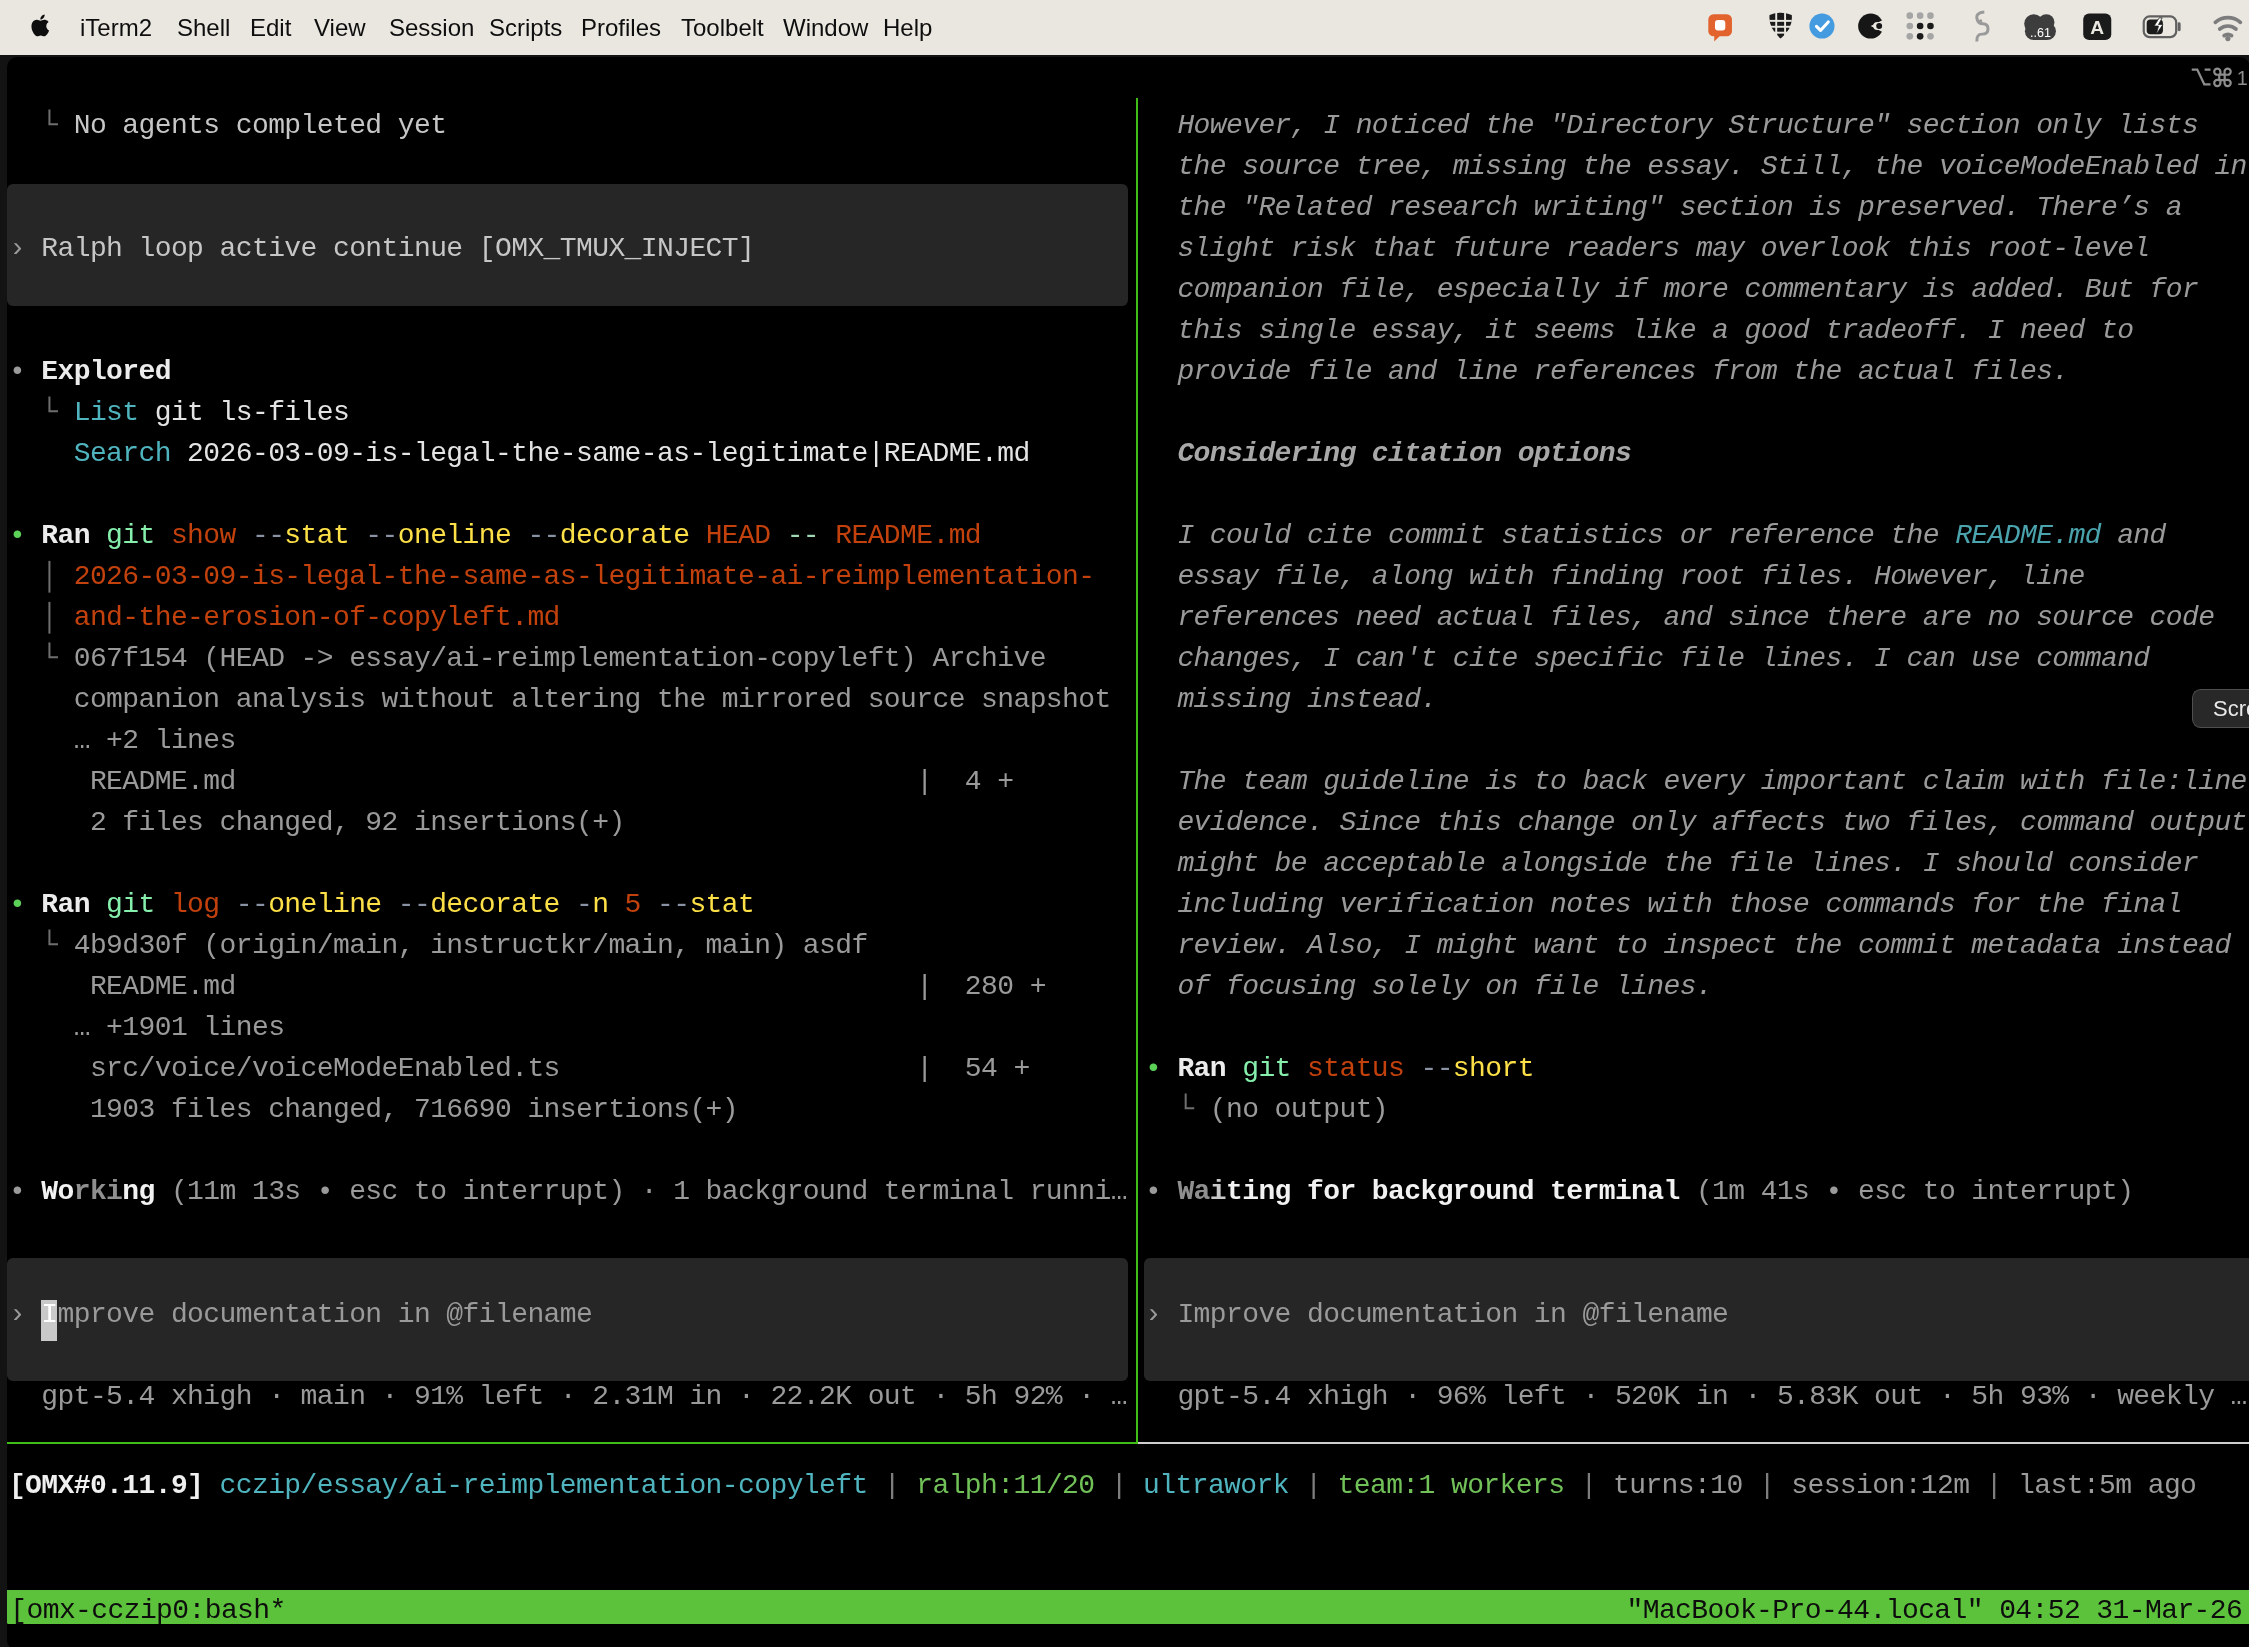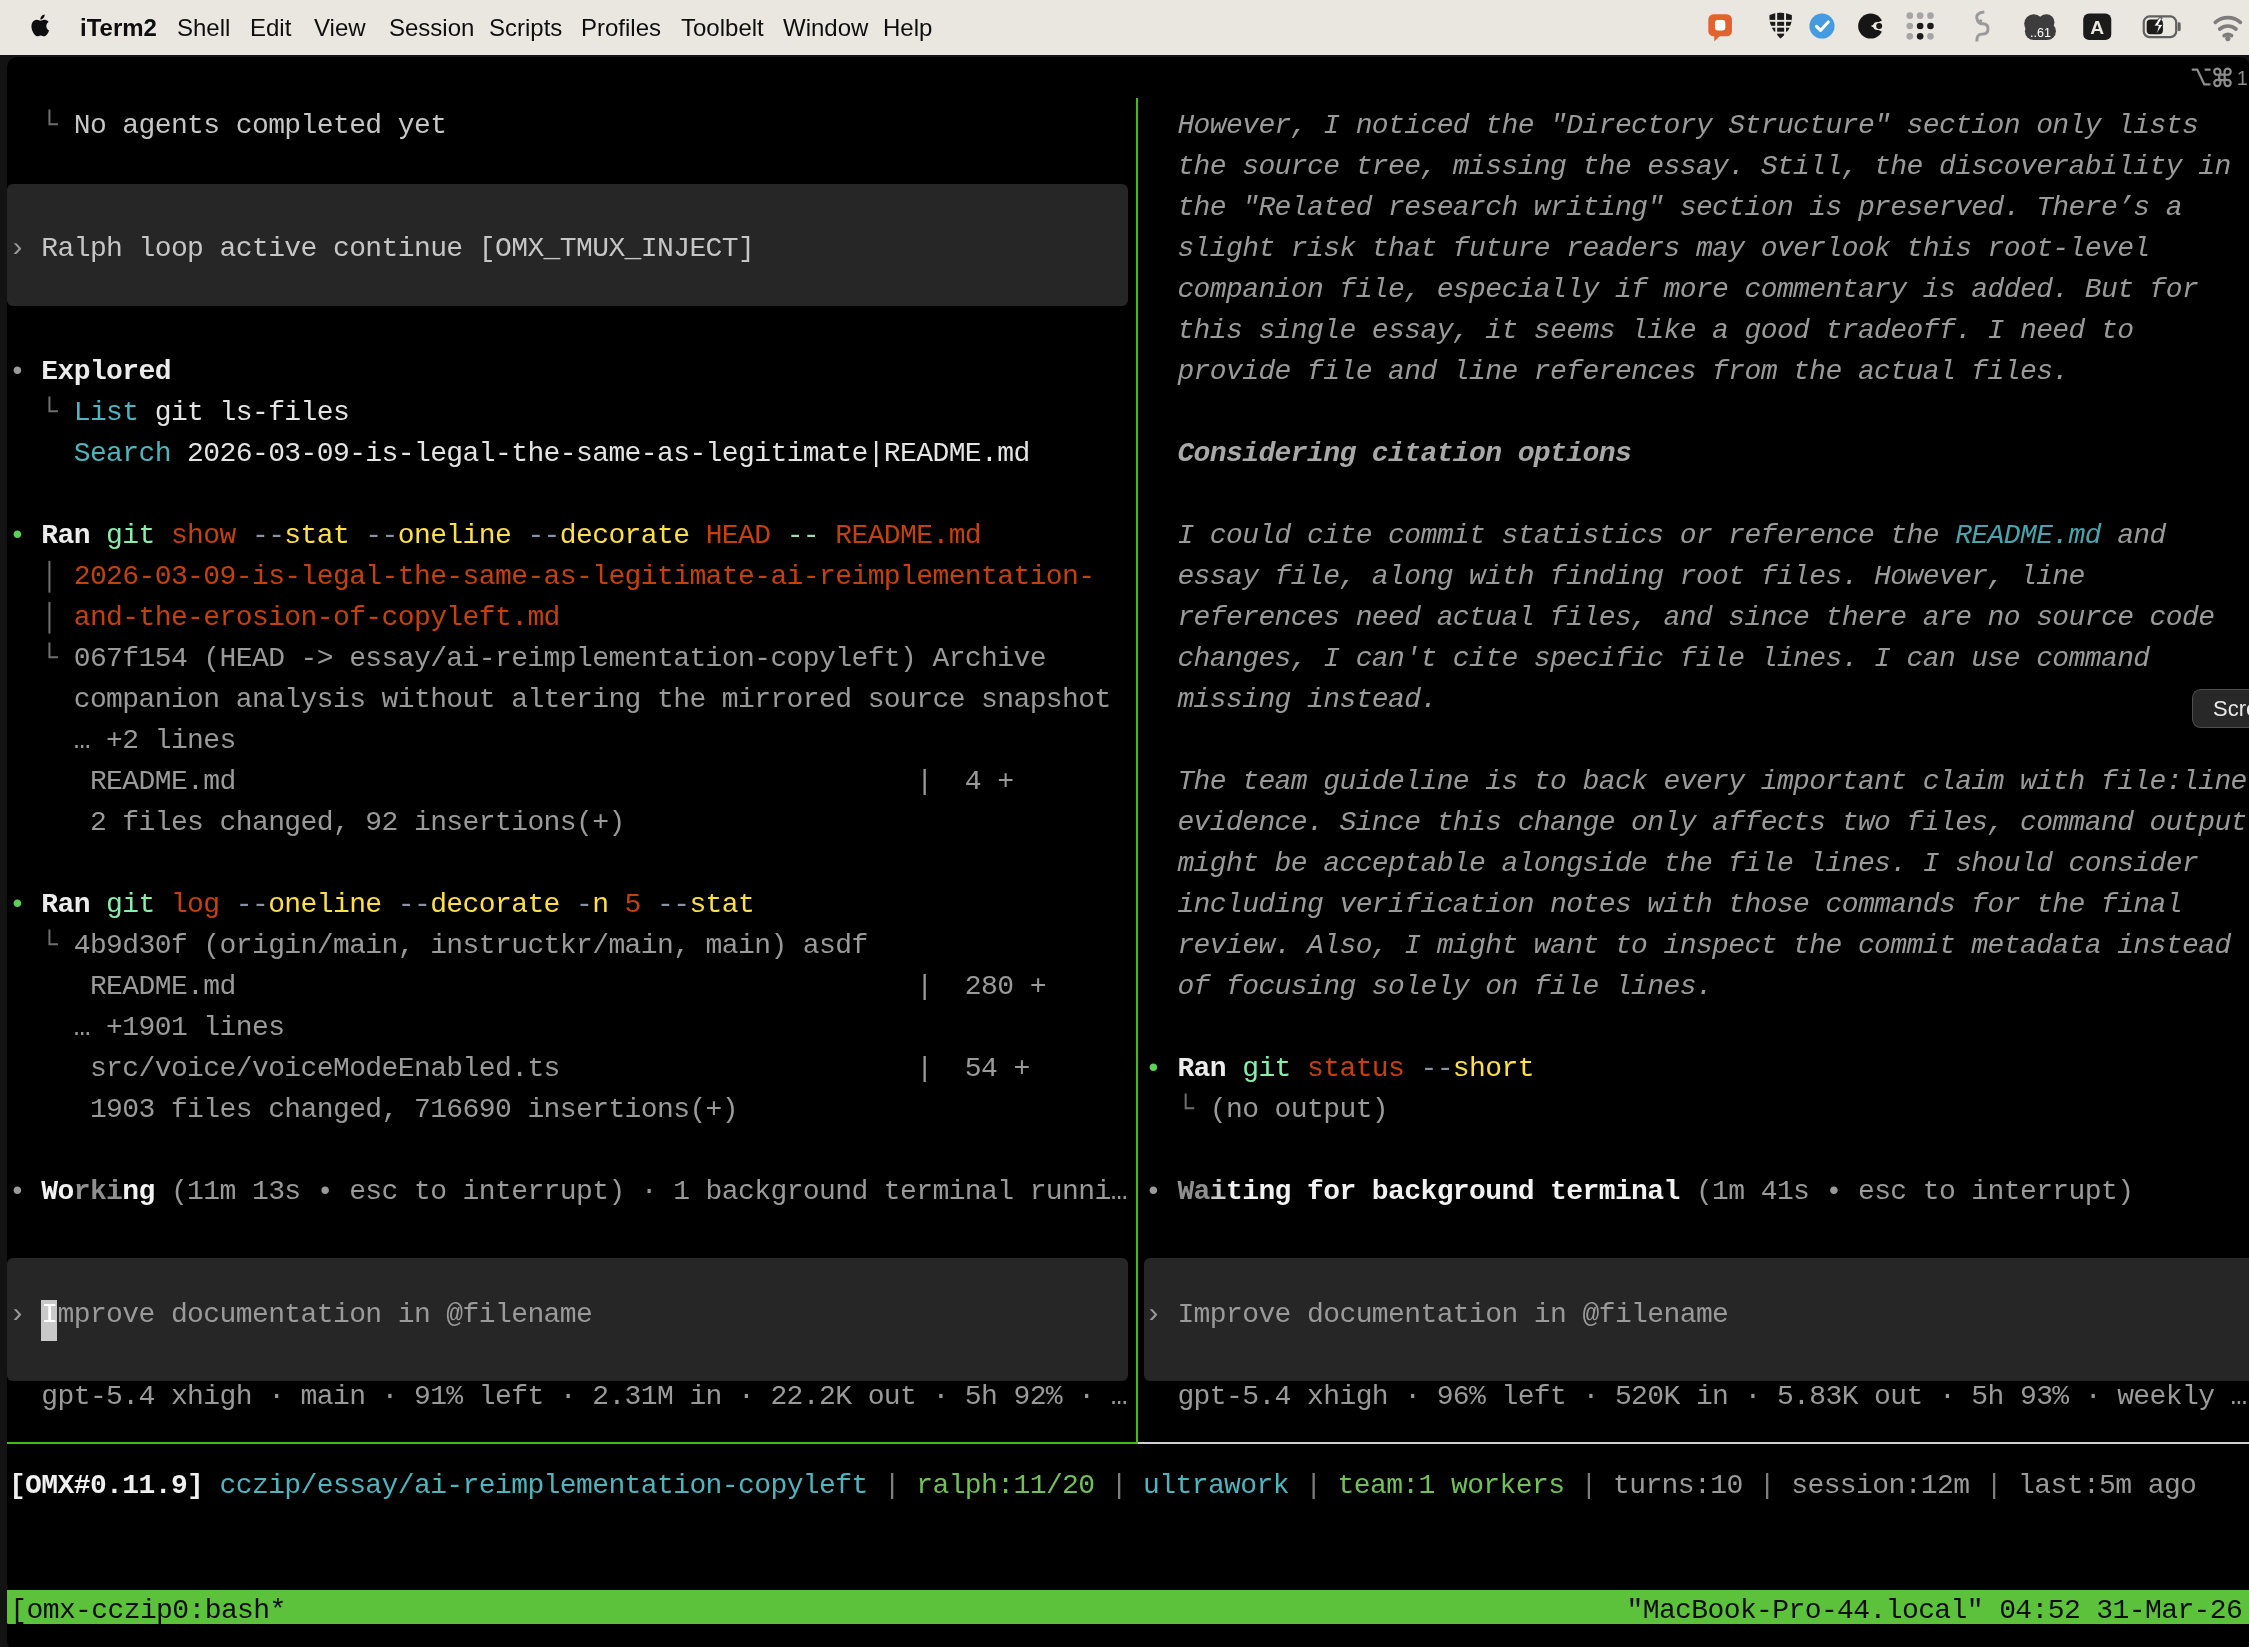--- a/index.html
+++ b/index.html
@@ -1,19 +1,19 @@
 <!DOCTYPE html>
 <html style="font-size:11.8px"><head><meta charset="utf-8"><style>
 * { margin:0; padding:0; box-sizing:border-box; }
 html,body { width:2250px; height:1648px; background:#131313; overflow:hidden; position:relative; }
 .mono, pre { font-family:"Liberation Mono",monospace; font-size:28px; line-height:41px; letter-spacing:-0.6px; }
 pre b, pre span { letter-spacing:-0.6px; }
 .menubar { position:absolute; left:0; top:0; width:2250px; height:55px; background:#eae7e0; }
 .mi { position:absolute; top:0; line-height:55px; font-family:"Liberation Sans",sans-serif; font-size:24px; color:#0e0e0e; }
-.mi.b { font-weight:bold; }
+.mi.b { font-weight:normal; }
 .window { position:absolute; left:6.6px; top:57px; width:2243px; height:1593px; background:#000; border-radius:10.3px; overflow:hidden; }
 .titlebar { position:absolute; left:0; top:0; width:100%; height:41px; background:#3a3a3a; border-bottom:0.7px solid #252525; }
 .tl { position:absolute; top:12px; width:16.7px; height:16.7px; border-radius:50%; }
 .title { position:absolute; left:0; right:0; top:0; text-align:center; line-height:41px; font-family:"Liberation Sans",sans-serif; font-size:20.7px; font-weight:bold; color:#b9b9b9; }
 .box { position:absolute; background:#262626; border-radius:5.9px; }
 pre.pane { position:absolute; top:105px; }
 .w { color:#e4e4e4; } .wb { color:#ececec; } .g { color:#9a9a9a; } .dg { color:#6e6e6e; }
 .lg { color:#c6c6c6; } .cy { color:#4fb4be; } .cyi { color:#4aa3ad; } .bl { color:#86efac; }
 .pk { color:#fde047; } .gn { color:#9fd8b4; } .fd { color:#8993a5; } .gb { color:#5bd157; } .sub { color:#c2410c;text-align:center; }
 .grn { color:#71c158; } .gi { color:#a8a8a8; } .sep { color:#7d7d7d; } .it { font-style:italic; }
@@ -139,21 +139,21 @@
      <span class="g">src/voice/voiceModeEnabled.ts                      |  54 +</span>
      <span class="g">1903 files changed, 716690 insertions(+)</span>
 
 <span class="g">• </span><b style="color:#f2f2f2">Wo</b><b style="color:#8f8f8f">rki</b><b style="color:#f2f2f2">ng</b><span class="g"> (11m 13s • esc to interrupt) · 1 background terminal runni…</span>
 
 
 <span class="g">› </span><span style="color:#ffffff">I</span><span class="g">mprove documentation in @filename</span>
 
   <span class="g">gpt-5.4 xhigh · main · 91% left · 2.31M in · 22.2K out · 5h 92% · …</span></pre>
 <pre class="pane" style="left:1145px"><span class="g it">  However, I noticed the "Directory Structure" section only lists</span>
-<span class="g it">  the source tree, missing the essay. Still, the discoverability in</span>
+<span class="g it">  the source tree, missing the essay. Still, the voiceModeEnabled in</span>
 <span class="g it">  the "Related research writing" section is preserved. There’s a</span>
 <span class="g it">  slight risk that future readers may overlook this root-level</span>
 <span class="g it">  companion file, especially if more commentary is added. But for</span>
 <span class="g it">  this single essay, it seems like a good tradeoff. I need to</span>
 <span class="g it">  provide file and line references from the actual files.</span>
 
 <b class="gi it">  Considering citation options</b>
 
 <span class="g it">  I could cite commit statistics or reference the </span><span class="cyi it">README.md</span><span class="g it"> and</span>
 <span class="g it">  essay file, along with finding root files. However, line</span>

